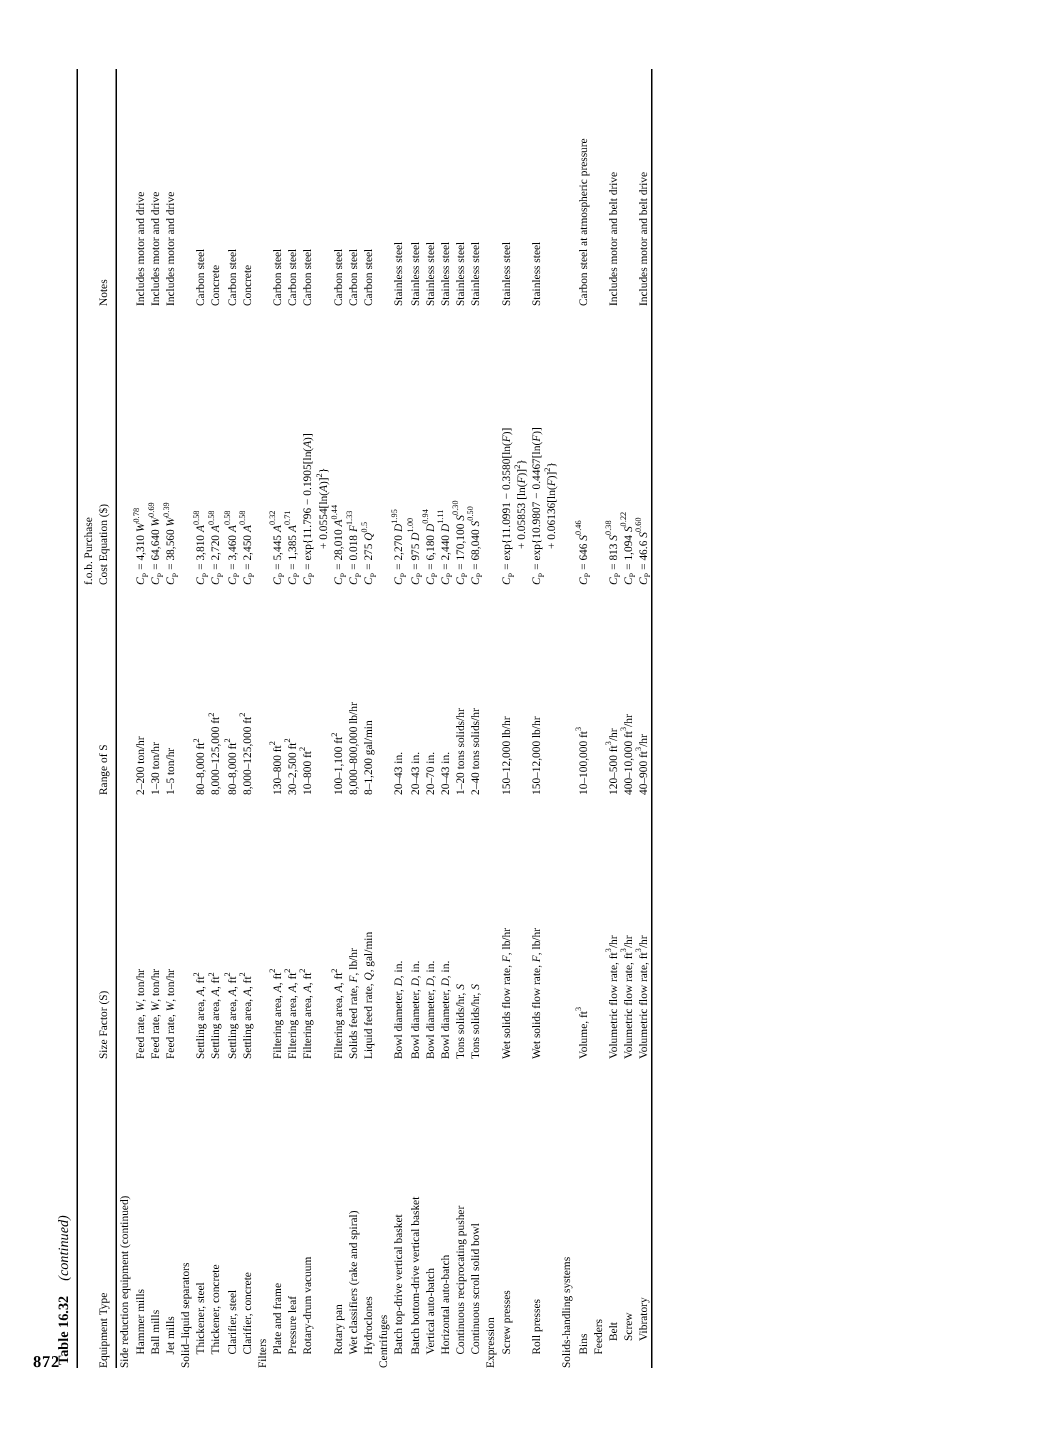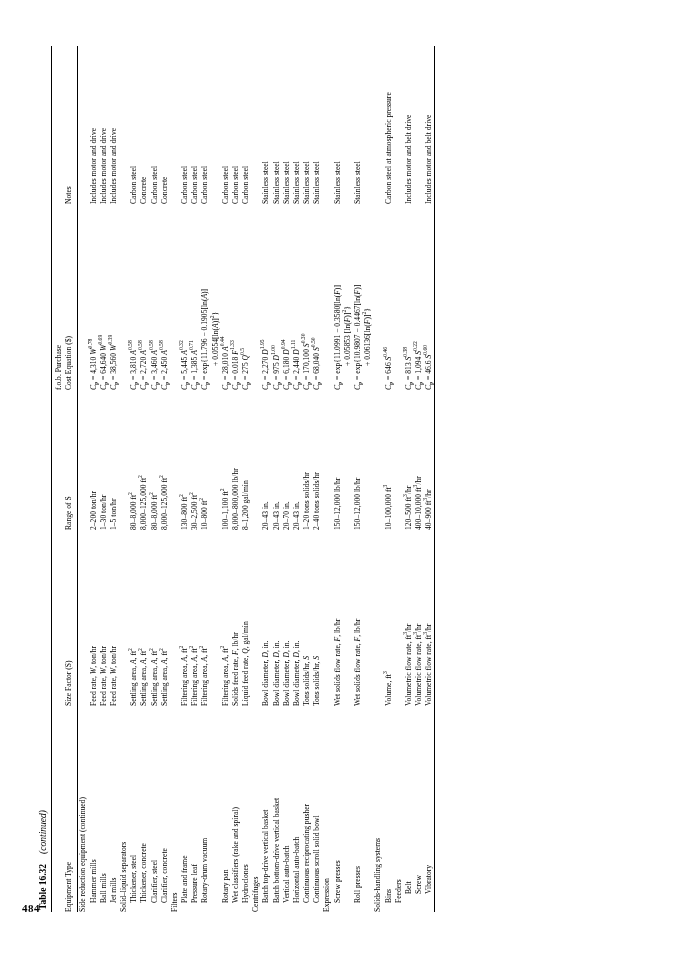--- a/index.html
+++ b/index.html
@@ -37,21 +37,21 @@
   .rowgap td{padding-top:4.5px;}
 
   i,em{font-style:italic;}
   sup{font-size:5.6px;vertical-align:super;line-height:0;}
   sub{font-size:5.6px;vertical-align:sub;line-height:0;}
   .cont2{padding-left:24px;display:block;}
 </style>
 </head>
 <body>
 
-<div id="folio">484</div>
+<div id="folio">872</div>
 
 <div id="rot">
   <div id="sheet">
 
     <div class="caption">
       <span>Table 16.32</span><span class="cont">(continued)</span>
     </div>
 
     <div class="rule-top"></div>
 

